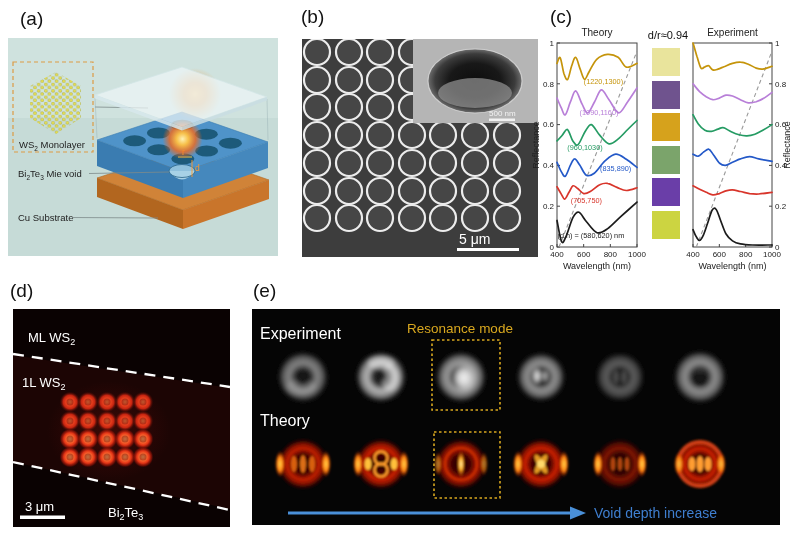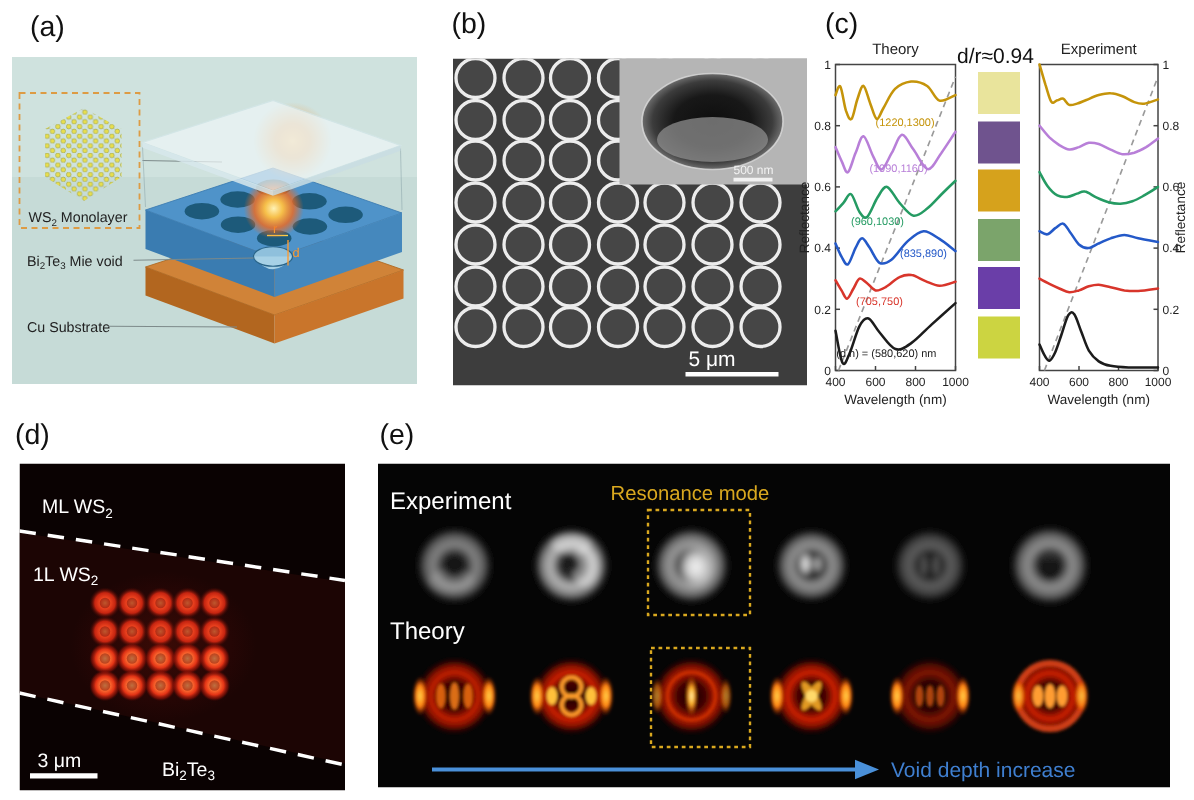--- a/index.html
+++ b/index.html
@@ -2,21 +2,21 @@
 <html><head>
 <meta charset="utf-8">
 <style>
   html,body{margin:0;padding:0;background:#ffffff;}
   .figure{position:relative;width:796px;height:533px;background:#ffffff;overflow:hidden;
           font-family:"Liberation Sans",sans-serif;}
   .abs{position:absolute;}
   .panel-label{font-size:19px;color:#111;}
   svg text{font-family:"Liberation Sans",sans-serif;}
   .swatch{width:28px;height:28px;margin-bottom:4.5px;}
-  #swatch-title{width:60px;text-align:left;font-size:14px;color:#111;}
+  #swatch-title{width:60px;text-align:center;font-size:11px;color:#111;}
 </style>
 </head>
 <body>
 
 <div class="figure">
 
   <div class="abs panel-label" style="left:20px;top:8px">(a)</div>
   <div class="abs panel-label" style="left:301px;top:6px">(b)</div>
   <div class="abs panel-label" style="left:550px;top:6px">(c)</div>
   <div class="abs panel-label" style="left:10px;top:280px">(d)</div>

